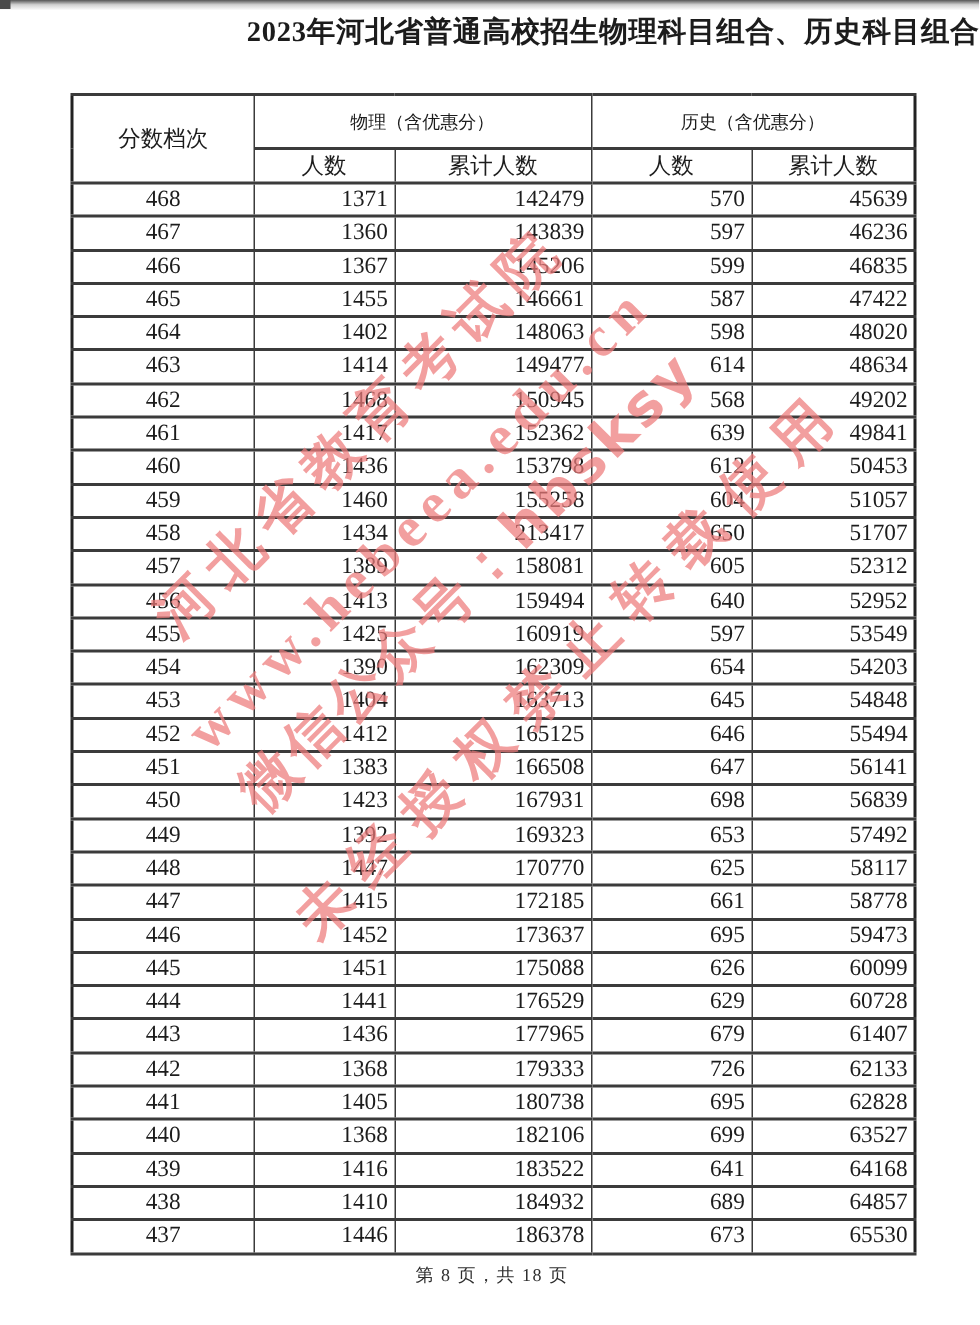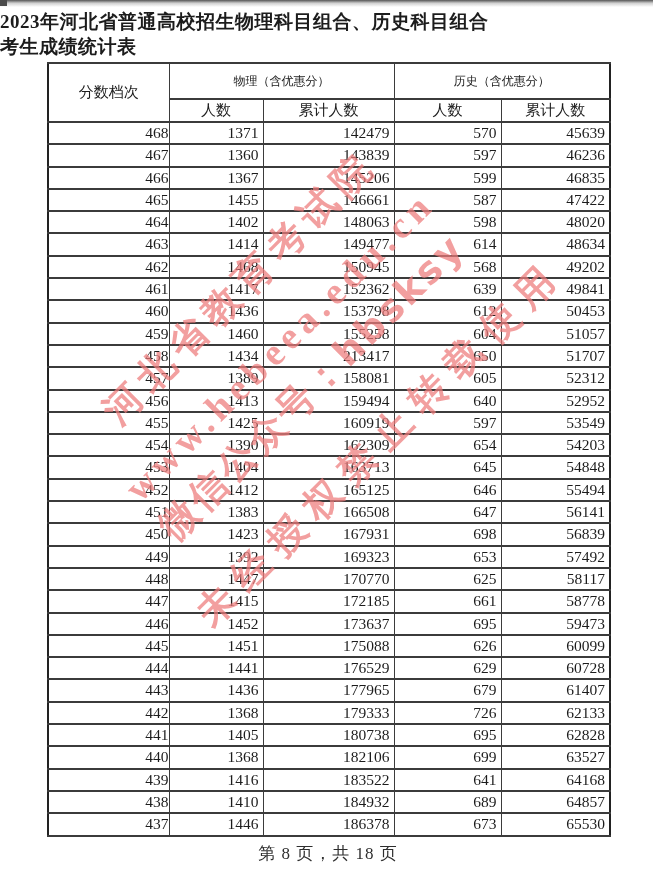--- a/index.html
+++ b/index.html
@@ -14,21 +14,21 @@
   
   .top-artifact{
     position:absolute;left:0;top:0;width:653px;height:7px;
     background:linear-gradient(180deg, rgba(55,55,55,0.85) 0%, rgba(120,120,120,0.35) 45%, rgba(255,255,255,0) 100%);
   }
   .corner-artifact{
     position:absolute;left:0;top:0;width:7px;height:6px;background:#4a4a4a;
   }
   .title{
     position:absolute;left:0;top:9px;width:653px;
-    text-align:left;
+    text-align:right;
     font-size:19px;font-weight:bold;line-height:25px;
     letter-spacing:0.5px;
   }
   table.score-table{
     position:absolute;left:47px;top:62px;
     width:562px;
     border-collapse:collapse;
     table-layout:fixed;
     border:2.4px solid #222222;
     font-size:15.5px;
@@ -39,25 +39,25 @@
     padding:0;
     vertical-align:middle;
     overflow:hidden;
     white-space:nowrap;
   }
   thead td{text-align:center;font-size:12px;}
   tr.hrow1 td{height:34px;}
   tr.hrow2 td{height:21px;font-size:15px;margin-left:16px;}
   td.score-head{font-size:15px;}
   tbody td{height:20.3px;line-height:20.3px;}
-  tbody td.c-center{text-align:right;}
+  tbody td.c-center{text-align:center;}
   tbody td.c-num{text-align:right;padding-right:4px;}
   .footer{
     position:absolute;left:47px;top:842px;width:562px;
-    text-align:center;font-size:17px;color:#2e2e2e;
+    text-align:center;font-size:12px;color:#2e2e2e;
     letter-spacing:1px;
   }
   
   .watermark{
     position:absolute;left:0;top:0;width:653px;height:883px;
     pointer-events:none;z-index:5;opacity:0.72;
     font-family:"DejaVu Sans","Liberation Sans",sans-serif;
   }
   .wm-line{
     position:absolute;
@@ -74,21 +74,20 @@
 </head>
 <body>
 
 <div class="page">
 
   <div class="top-artifact"></div>
   <div class="corner-artifact"></div>
 
   <div class="title">
     <span>2023年河北省普通高校招生物理科目组合、历史科目组合</span><br>
-    <span>考生成绩统计表</span>
   </div>
 
   <table class="score-table">
     <colgroup>
       <col style="width:121px">
       <col style="width:94px">
       <col style="width:131px">
       <col style="width:107px">
       <col style="width:109px">
     </colgroup>

